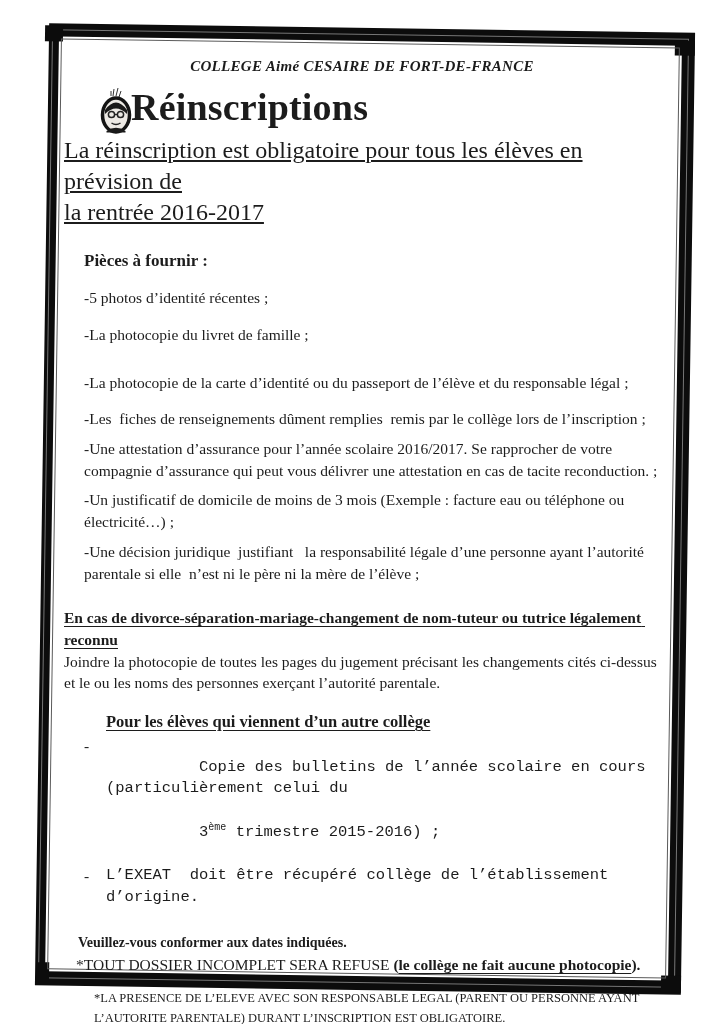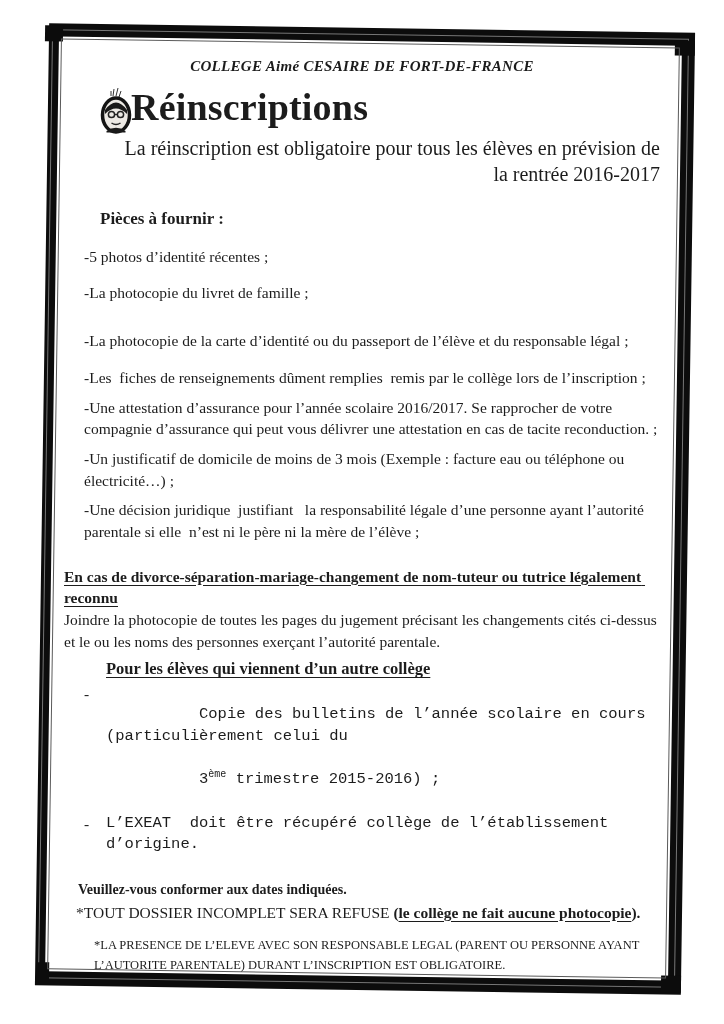--- a/index.html
+++ b/index.html
@@ -61,27 +61,28 @@
     align-items: flex-start;
   }
   .stamp { flex: 0 0 auto; width: 36px; height: 48px; margin-right: -3px; }
   .doc-title {
     font-size: 38px;
     font-weight: bold;
     letter-spacing: 0.2px;
     line-height: 1.1;
   }
   .subtitle {
-    text-align: right;
-    font-size: 20px;
+    text-align: left;
+    font-size: 24px;
     line-height: 1.3;
+    text-decoration: underline;
   }
   .pieces-heading {
     margin-top: 20px;
-    margin-left: 36px;
+    margin-left: 20px;
     font-size: 17px;
     font-weight: bold;
   }
   .item {
     margin-left: 20px;
     white-space: pre-wrap;
   }
   .mt-line  { margin-top: 15px; }
   .mt-big   { margin-top: 26px; }
   .mt-sm    { margin-top: 8px; }
@@ -89,21 +90,21 @@
   .divorce-heading {
     margin-top: 23px;
     font-weight: bold;
     text-decoration: underline;
     text-underline-offset: 3px;
     white-space: pre-wrap;
   }
   .divorce-body { white-space: pre-wrap; }
 
   .oc-heading {
-    margin-top: 5px;
+    margin-top: 16px;
     margin-left: 42px;
     font-size: 16.5px;
     font-weight: bold;
     text-decoration: underline;
     text-underline-offset: 3px;
   }
   .oc-list { margin-top: 2px; }
   .oc-item { display: flex; margin-left: 20px; }
   .oc-dash { flex: 0 0 22px; }
   .oc-text { flex: 1; white-space: pre-wrap; font-family: Liberation Mono, monospace; }

